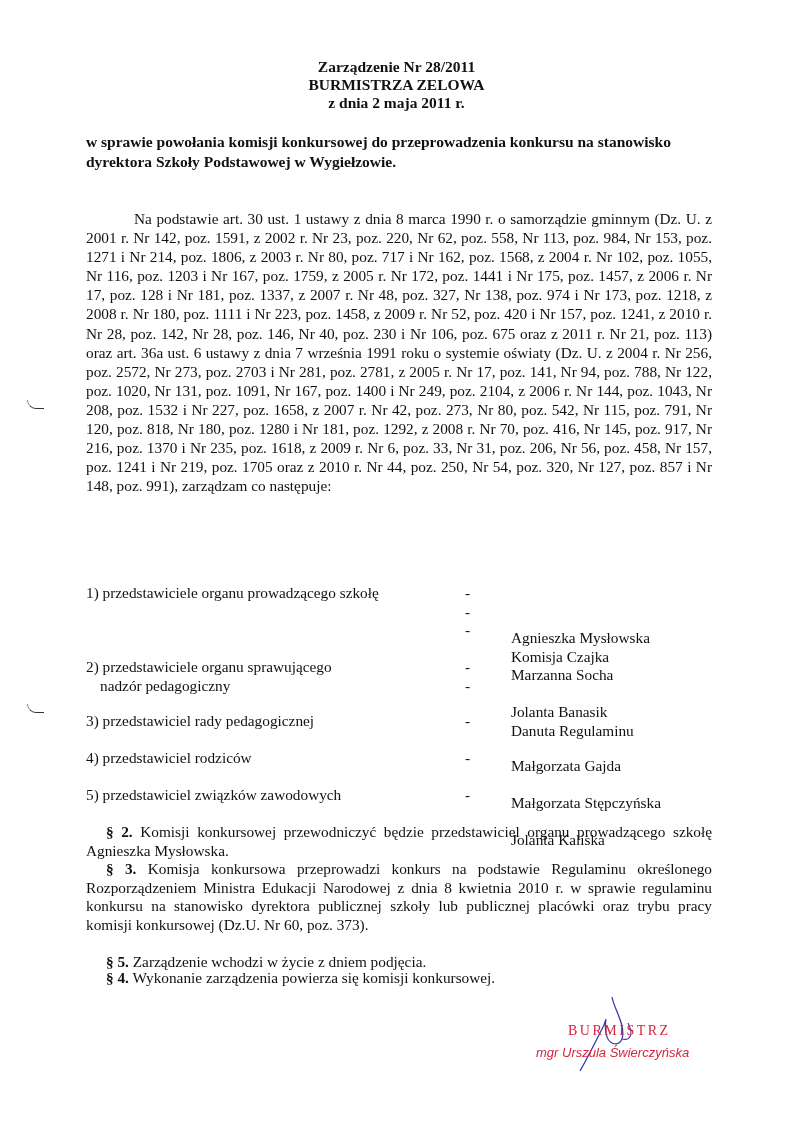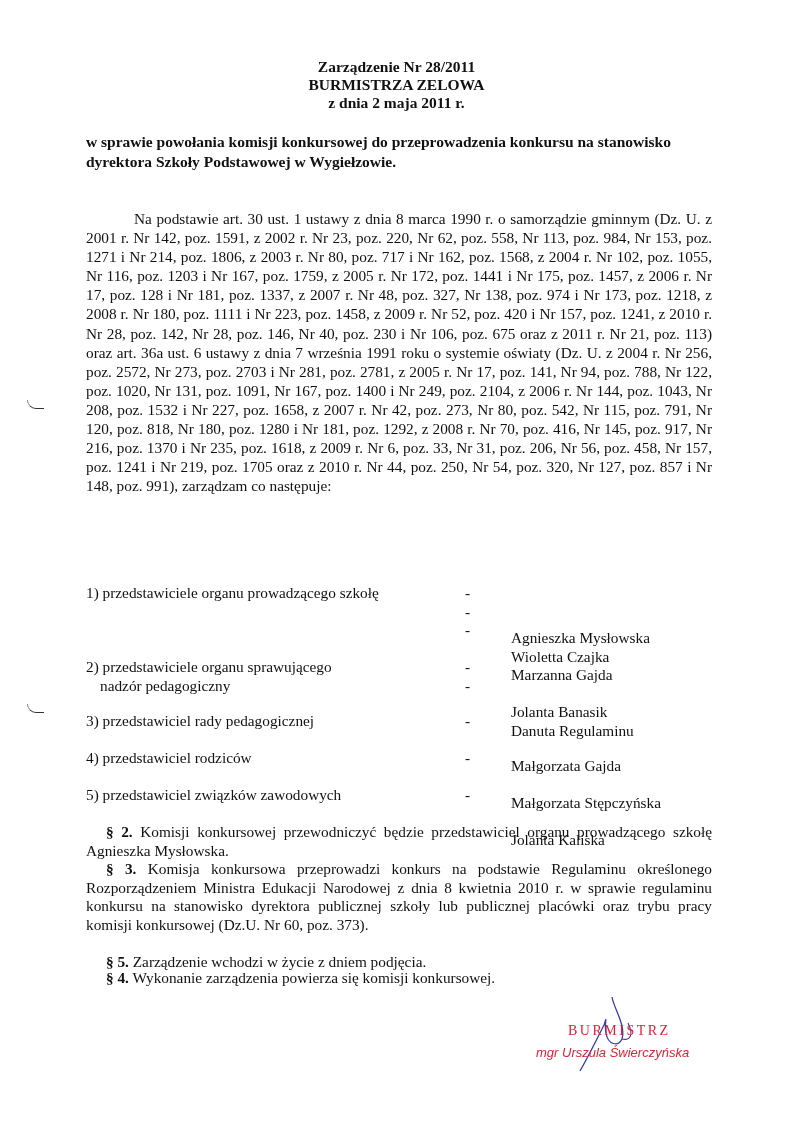--- a/index.html
+++ b/index.html
@@ -72,23 +72,23 @@
   <div class="subject">w sprawie powołania komisji konkursowej do przeprowadzenia konkursu na stanowisko dyrektora Szkoły Podstawowej w Wygiełzowie.</div>
 
   <div class="preamble">Na podstawie art. 30 ust. 1 ustawy z dnia 8 marca 1990 r. o samorządzie gminnym (Dz. U. z 2001 r. Nr 142, poz. 1591, z 2002 r. Nr 23, poz. 220, Nr 62, poz. 558, Nr 113, poz. 984, Nr 153, poz. 1271 i Nr 214, poz. 1806, z 2003 r. Nr 80, poz. 717 i Nr 162, poz. 1568, z 2004 r. Nr 102, poz. 1055, Nr 116, poz. 1203 i Nr 167, poz. 1759, z 2005 r. Nr 172, poz. 1441 i Nr 175, poz. 1457, z 2006 r. Nr 17, poz. 128 i Nr 181, poz. 1337, z 2007 r. Nr 48, poz. 327, Nr 138, poz. 974 i Nr 173, poz. 1218, z 2008 r. Nr 180, poz. 1111 i Nr 223, poz. 1458, z 2009 r. Nr 52, poz. 420 i Nr 157, poz. 1241, z 2010 r. Nr 28, poz. 142, Nr 28, poz. 146, Nr 40, poz. 230 i Nr 106, poz. 675 oraz z 2011 r. Nr 21, poz. 113) oraz art. 36a ust. 6 ustawy z dnia 7 września 1991 roku o systemie oświaty (Dz. U. z 2004 r. Nr 256, poz. 2572, Nr 273, poz. 2703 i Nr 281, poz. 2781, z 2005 r. Nr 17, poz. 141, Nr 94, poz. 788, Nr 122, poz. 1020, Nr 131, poz. 1091, Nr 167, poz. 1400 i Nr 249, poz. 2104, z 2006 r. Nr 144, poz. 1043, Nr 208, poz. 1532 i Nr 227, poz. 1658, z 2007 r. Nr 42, poz. 273, Nr 80, poz. 542, Nr 115, poz. 791, Nr 120, poz. 818, Nr 180, poz. 1280 i Nr 181, poz. 1292, z 2008 r. Nr 70, poz. 416, Nr 145, poz. 917, Nr 216, poz. 1370 i Nr 235, poz. 1618, z 2009 r. Nr 6, poz. 33, Nr 31, poz. 206, Nr 56, poz. 458, Nr 157, poz. 1241 i Nr 219, poz. 1705 oraz z 2010 r. Nr 44, poz. 250, Nr 54, poz. 320, Nr 127, poz. 857 i Nr 148, poz. 991), zarządzam co następuje:</div>
 
 
   <div class="row" style="top:584px;">
     <span class="role">1) przedstawiciele organu prowadzącego szkołę</span>
     <span class="dash" style="top:0;">-</span>
     <span class="name" style="top:0;">Agnieszka Mysłowska</span>
     <span class="dash" style="top:18.6px;">-</span>
-    <span class="name" style="top:18.6px;">Wioletta Czajka</span>
+    <span class="name" style="top:18.6px;">Komisja Czajka</span>
     <span class="dash" style="top:37.2px;">-</span>
-    <span class="name" style="top:37.2px;">Marzanna Gajda</span>
+    <span class="name" style="top:37.2px;">Marzanna Socha</span>
   </div>
 
   <div class="row" style="top:658px;">
     <span class="role">2) przedstawiciele organu sprawującego</span>
     <span class="role" style="top:18.6px; left:14px;">nadzór pedagogiczny</span>
     <span class="dash" style="top:0;">-</span>
     <span class="name" style="top:0;">Jolanta Banasik</span>
     <span class="dash" style="top:18.6px;">-</span>
     <span class="name" style="top:18.6px;">Danuta Regulaminu</span>
   </div>

